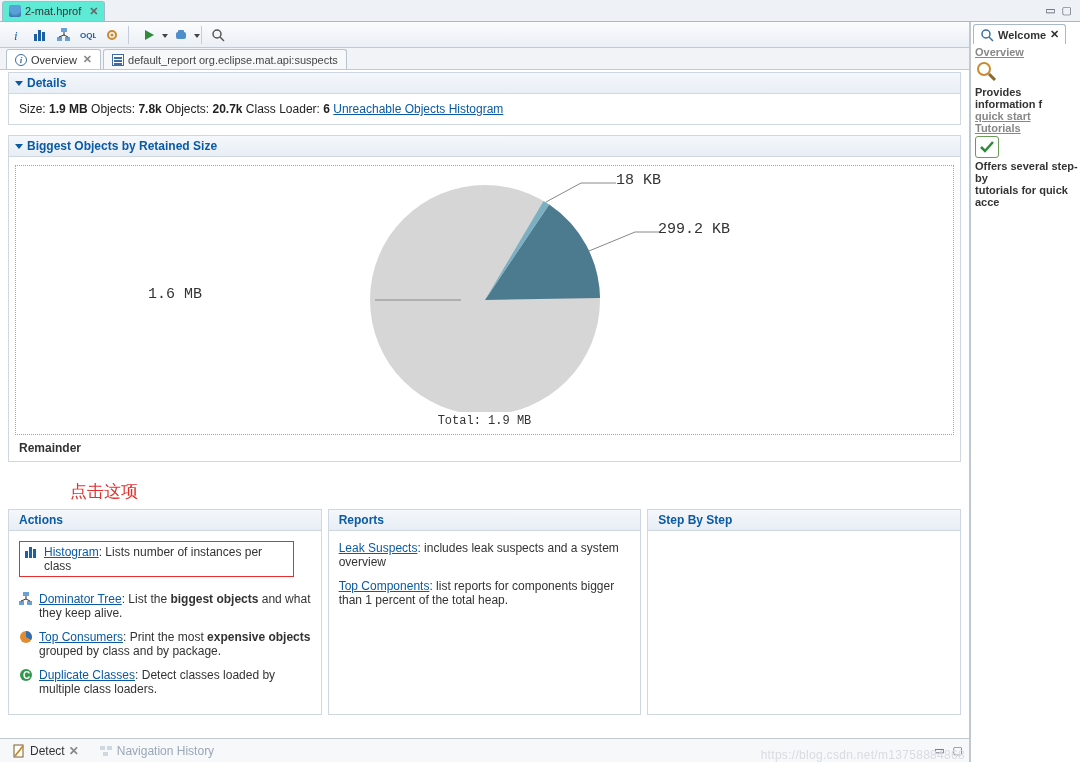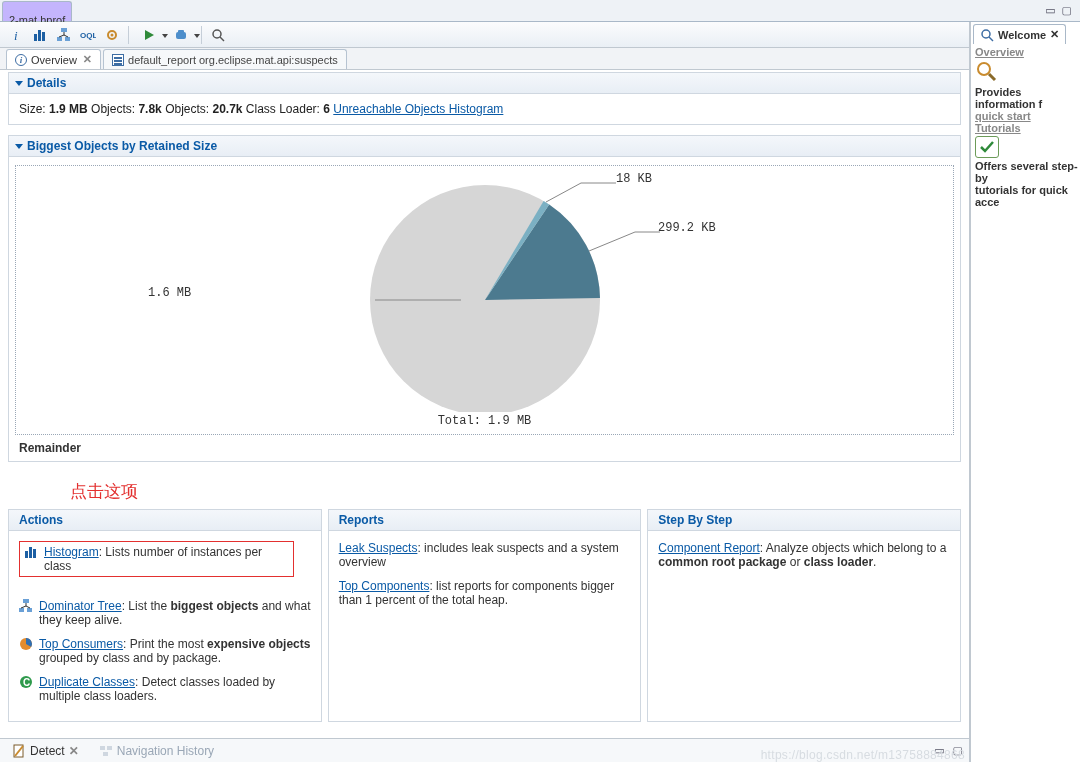--- a/index.html
+++ b/index.html
@@ -18,29 +18,28 @@
     display:flex;
     align-items:center;
     height:22px;
     background:#eef2f6;
     border-bottom:1px solid #a9b8c8;
     padding-left:2px;
   }
   .tab {
     display:flex; align-items:center;
     height:20px;
-    padding:8px 6px;
-    background:#c4b5fd;
+    padding:0 6px;
+    background:#5eead4;
     border:1px solid #a9b8c8;
     border-bottom:none;
     border-radius:3px 3px 0 0;
     font-size:11px;
     margin-right:2px;
     gap:4px;
-    flex-direction:column;
   }
   .tab .close {
     color:#666; font-size:11px; margin-left:4px;
     font-weight:bold;
   }
   .tab-icon-db {
     width:12px; height:12px;
     background: radial-gradient(circle at 6px 3px,#5aa1d8 50%,#3671a8 90%);
     border-radius:2px;
   }
@@ -156,21 +155,21 @@
   
   .pie-wrap {
     border:1px dotted #9aa7b6;
     margin:4px 0 0 0;
     padding:6px 0 4px 0;
     position:relative;
     height:270px;
   }
   .pie-svg { display:block; margin:0 auto; }
   .pie-label {
-    position:absolute; font-family:"Courier New",monospace; font-size:12px; color:#333;
+    position:absolute; font-family:"Courier New",monospace; font-size:15px; color:#333;
   }
   .total-line{
     text-align:center;
     font-family:"Courier New",monospace;
     font-size:12px; font-weight:normal;
     margin-top:2px;
   }
   .remainder {
     font-size:12px; font-weight:bold; padding:6px 4px 2px 4px;
   }
@@ -199,21 +198,21 @@
     padding:8px 10px;
     font-size:12px;
   }
   .action-item{
     display:flex; align-items:flex-start; gap:6px;
     margin:2px 0 10px 0;
   }
   .action-item.boxed{
     border:1.5px solid #e3302f;
     padding:3px 4px;
-    margin-bottom:22px;
+    margin-bottom:15px;
     width:275px;
   }
   .action-icon{
     width:14px;height:14px;flex:0 0 14px;
     display:flex;align-items:center;justify-content:center;
   }
   .mono-blue{ color:#0a5aa6; text-decoration:underline; }
   
   .bottom-bar {
     height:24px;
@@ -474,27 +473,20 @@
                   <a href="#" class="mono-blue">Top Components</a><span>: list reports for components bigger than 1 percent of the total heap.</span>
                 </span>
               </div>
             </div>
           </div>
 
           <div class="panel">
             <div class="panel-head">
               <span class="tw"></span>
               <span>Step By Step</span>
-            </div>
-            <div class="panel-body">
-              <div class="action-item">
-                <span>
-                  <a href="#" class="mono-blue">Component Report</a><span>: Analyze objects which belong to a </span><b>common root package</b><span> or </span><b>class loader</b><span>.</span>
-                </span>
-              </div>
             </div>
           </div>
         </div>
 
       </div>
     </div>
 
     <div class="bottom-bar">
       <div class="bottom-tab">
         <svg width="14" height="14">

